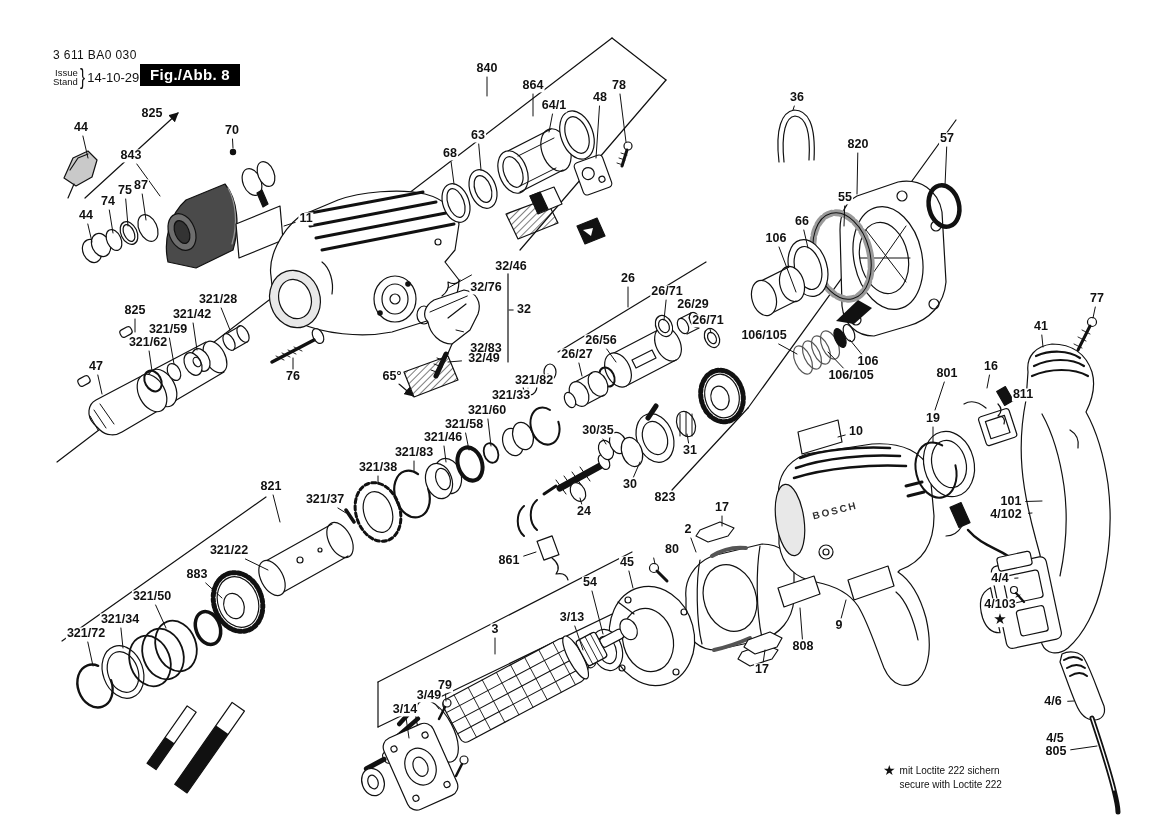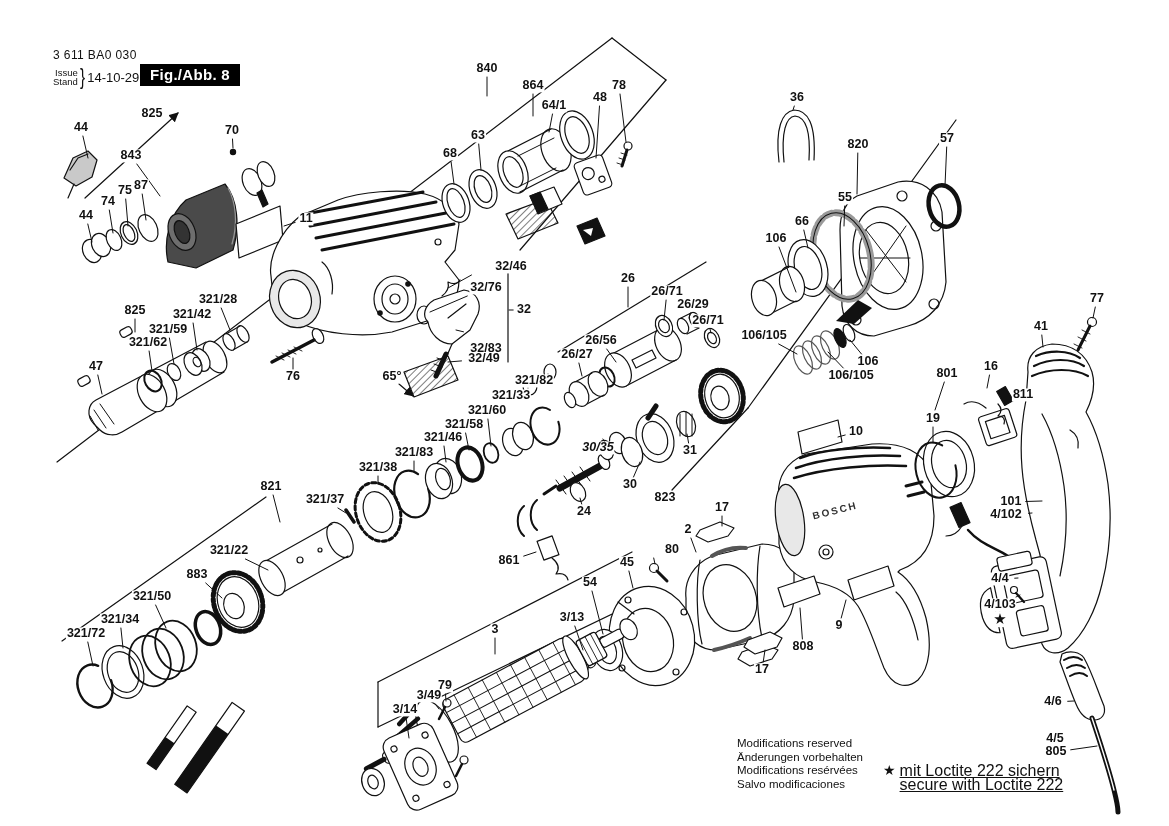--- a/index.html
+++ b/index.html
@@ -14,21 +14,21 @@
   .issue-row{display:flex;align-items:center;margin-top:2px;}
   .issue-words{font-size:9.5px;line-height:9.5px;text-align:right;}
   .brace{font-size:22px;font-weight:normal;transform:scaleX(0.7);margin:0 1px;}
   .issue-date{font-size:13px;}
   .fig-box{position:absolute;left:140px;top:64px;background:#000;color:#fff;font-weight:bold;
            font-size:15px;padding:2px 10px 3px 10px;}
   .fig-box span{letter-spacing:0.3px;}
   #footer-mods{position:absolute;left:737px;top:737px;font-size:11.5px;line-height:13.5px;}
   #footer-loctite{position:absolute;left:883px;top:764px;display:flex;align-items:flex-start;}
   #footer-loctite .star{font-size:14px;margin-right:4px;line-height:13.5px;}
-  #footer-loctite .lines{font-size:16px;line-height:13.5px;text-decoration:underline;}
+  #footer-loctite .lines{font-size:10px;line-height:13.5px;}
   #housing-logo{position:absolute;left:812px;top:505px;font-size:10px;font-weight:bold;
                 letter-spacing:2px;color:#333;transform:rotate(-14deg);}
   #leader-layer line{stroke:#111;stroke-width:1;}
 </style>
 </head>
 <body>
 
 <div id="stage">
 
   <svg id="art" width="1169" height="826" viewBox="0 0 1169 826">
@@ -543,21 +543,21 @@
       <div class="callout" style="left: 443px; top: 438px;">321/46</div>
       <div class="callout" style="left: 414px; top: 453px;">321/83</div>
       <div class="callout" style="left: 378px; top: 468px;">321/38</div>
       <div class="callout" style="left: 325px; top: 500px;">321/37</div>
       <div class="callout" style="left: 271px; top: 487px;">821</div>
       <div class="callout" style="left: 229px; top: 551px;">321/22</div>
       <div class="callout" style="left: 197px; top: 575px;">883</div>
       <div class="callout" style="left: 152px; top: 597px;">321/50</div>
       <div class="callout" style="left: 120px; top: 620px;">321/34</div>
       <div class="callout" style="left: 86px; top: 634px;">321/72</div>
-      <div class="callout" style="left: 598px; top: 448px; font-style: italic;">30/35</div>
+      <div class="callout" style="left: 598px; top: 431px;">30/35</div>
       <div class="callout" style="left: 630px; top: 485px;">30</div>
       <div class="callout" style="left: 690px; top: 451px;">31</div>
       <div class="callout" style="left: 665px; top: 498px;">823</div>
       <div class="callout" style="left: 584px; top: 512px;">24</div>
       <div class="callout" style="left: 509px; top: 561px;">861</div>
       <div class="callout" style="left: 688px; top: 530px;">2</div>
       <div class="callout" style="left: 722px; top: 508px;">17</div>
       <div class="callout" style="left: 652px; top: 550px; margin-left: 20px;">80</div>
       <div class="callout" style="left: 627px; top: 563px;">45</div>
       <div class="callout" style="left: 590px; top: 583px;">54</div>
@@ -592,26 +592,20 @@
         <div>Stand</div>
       </div>
       <div class="brace">}</div>
       <div class="issue-date">14-10-29</div>
     </div>
   </div>
   <div class="fig-box">
     <span>Fig./Abb. 8</span>
   </div>
 
-  <div id="footer-mods">
-    <div>Modifications reserved</div>
-    <div>Änderungen vorbehalten</div>
-    <div>Modifications resérvées</div>
-    <div>Salvo modificaciones</div>
-  </div>
   <div id="footer-loctite">
     <span class="star">★</span>
     <div class="lines">
       <div>mit Loctite 222 sichern</div>
       <div>secure with Loctite 222</div>
     </div>
   </div>
 
 </div>
 

